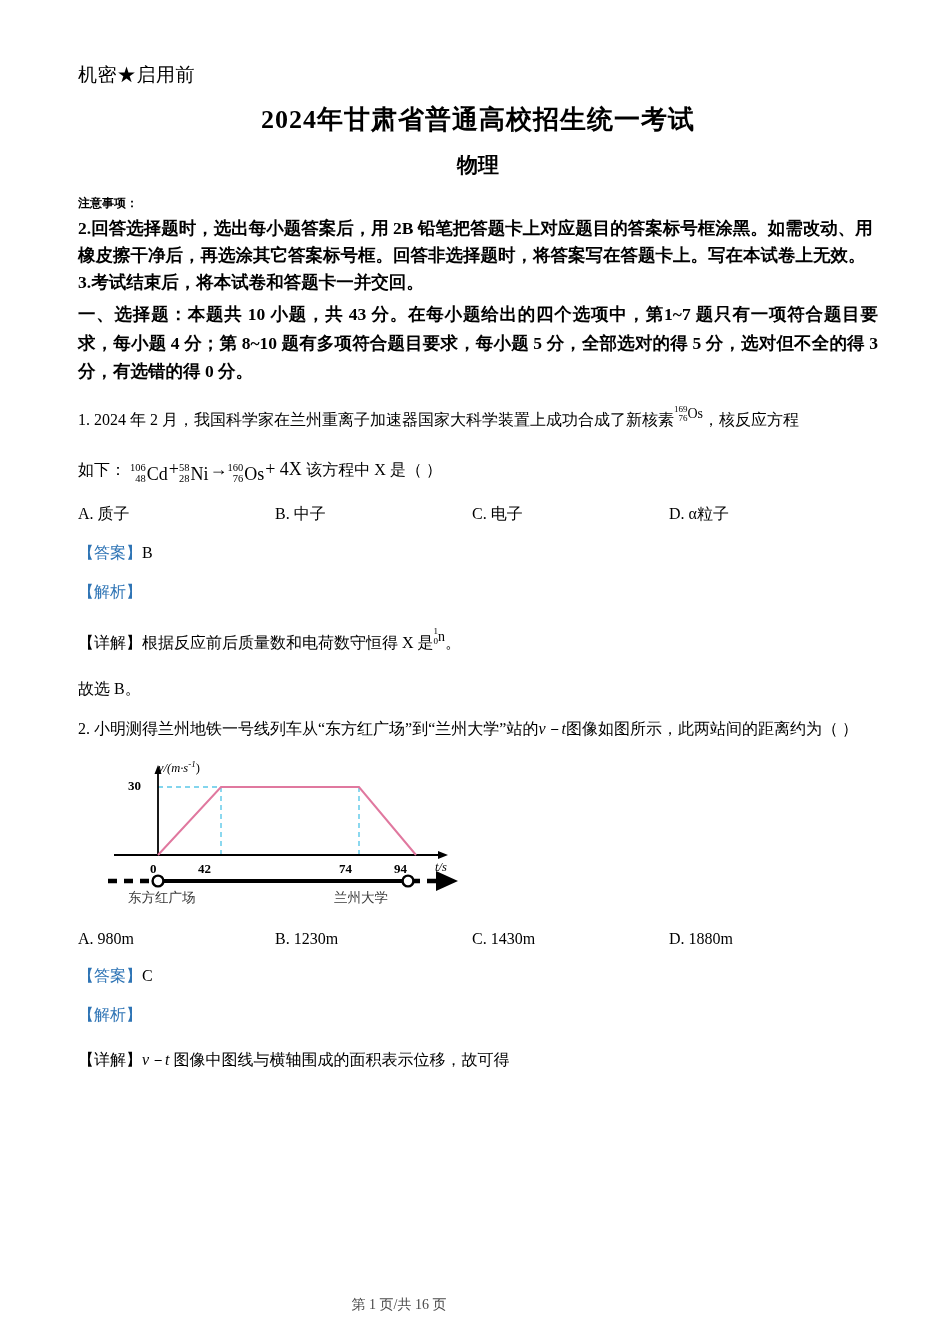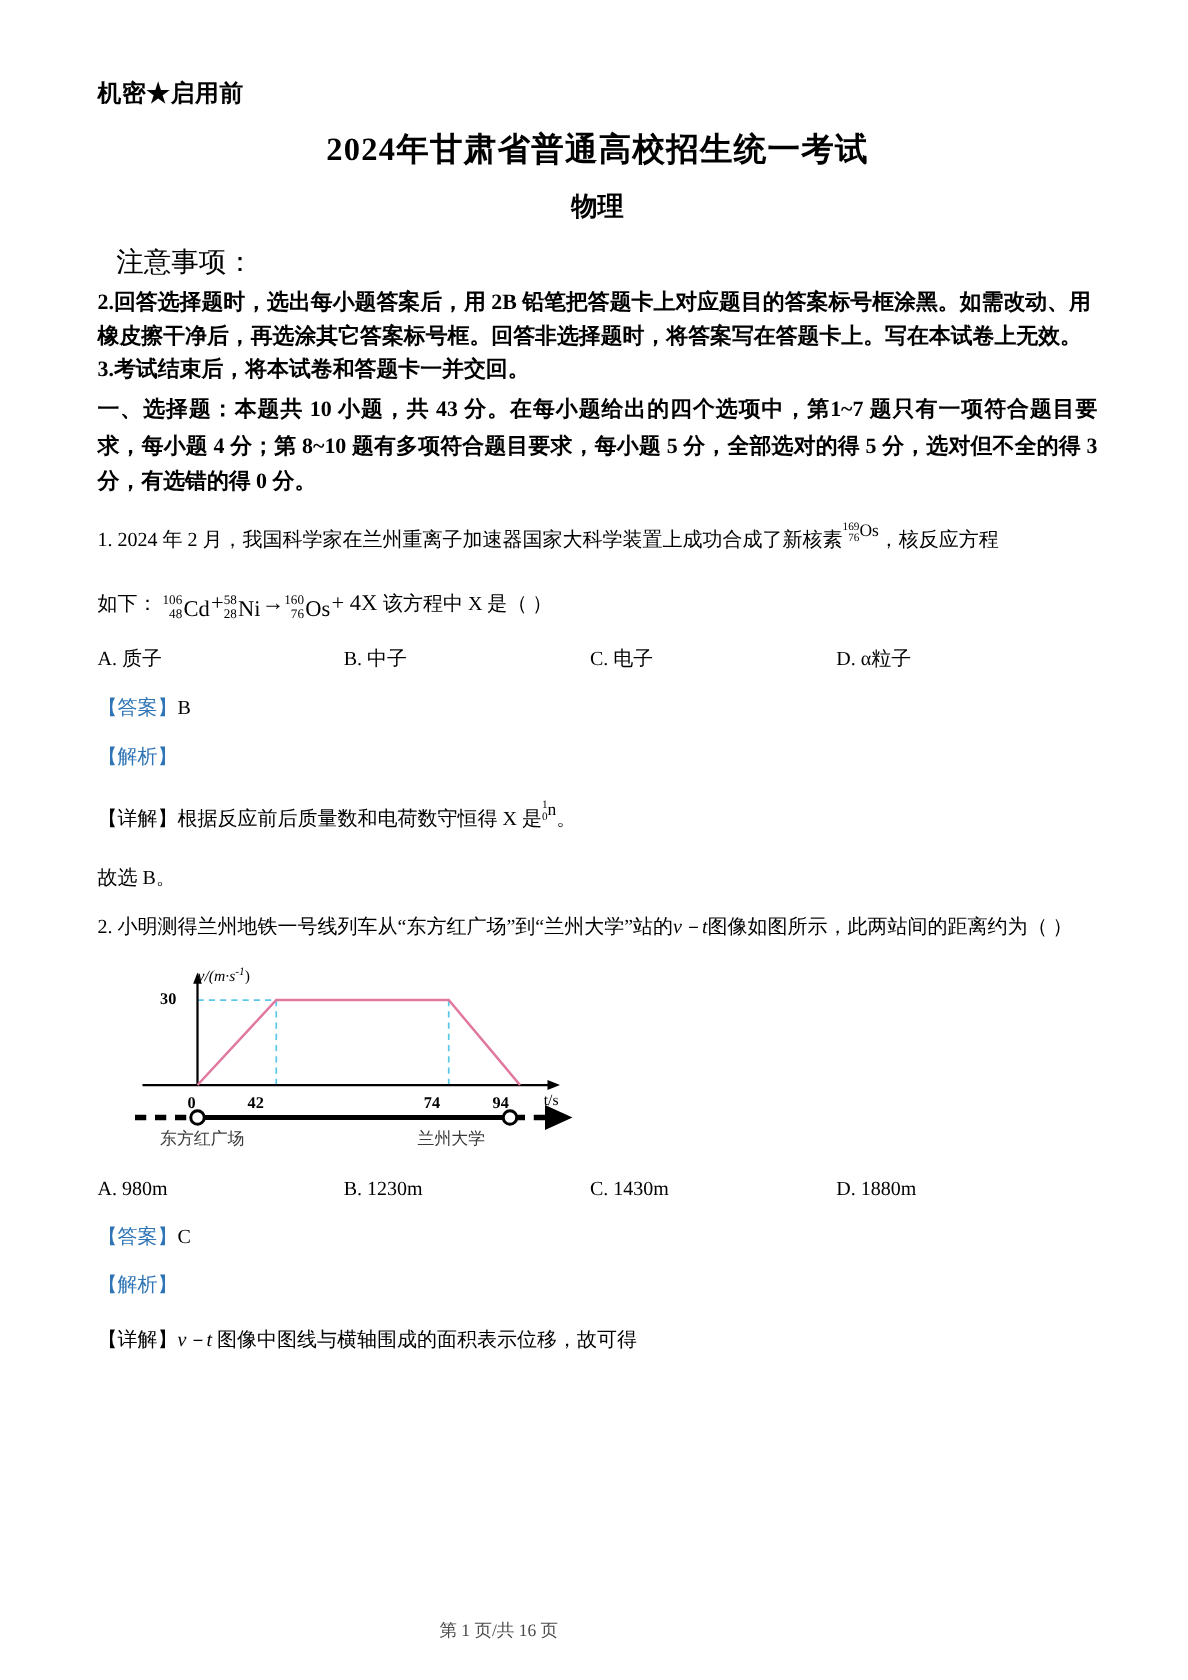--- a/index.html
+++ b/index.html
@@ -24,43 +24,42 @@
   }
   .content {
     position: absolute;
     left: 78px;
     top: 62px;
     width: 800px;
   }
 
   .confidential {
     font-size: 19px;
-    font-weight: 700;
+    font-weight: 400;
     letter-spacing: 0.5px;
     margin-bottom: 14px;
   }
   .exam-title {
     text-align: center;
     font-size: 26px;
     font-weight: 700;
     letter-spacing: 1px;
     margin: 10px 0 6px 0;
   }
   .exam-subject {
     text-align: center;
     font-size: 21px;
     font-weight: 700;
     margin: 14px 0 16px 0;
   }
 
   .notes-title {
-    font-size: 22px;
-    font-weight: 400;
+    font-size: 12px;
+    font-weight: 700;
     margin-bottom: 3px;
-    margin-left: 15px;
   }
   .note-line {
     font-size: 17.5px;
     font-weight: 700;
     line-height: 1.55;
   }
   .section-head {
     font-size: 17.5px;
     font-weight: 700;
     line-height: 1.62;
@@ -165,21 +164,21 @@
     font-style: italic;
     font-size: 12.5px;
   }
   .fig-ylabel .unit { font-style: normal; }
   .fig-20 { left: 22px; top: 21px; font-size: 13px; }
   .tick-num { font-size: 13px; font-weight: 600; }
   .fig-t0 { left: 44px; top: 104px; }
   .fig-t25 { left: 92px; top: 104px; }
   .fig-t74 { left: 233px; top: 104px; }
   .fig-t94 { left: 288px; top: 104px; }
-  .fig-taxis { left: 329px; top: 103px; font-size: 12.5px; text-align: center; }
+  .fig-taxis { left: 329px; top: 103px; font-style: italic; font-size: 12.5px; text-align: center; }
   .station-a { left: 22px; top: 132px; font-size: 13.5px; color: #3a3a3a; }
   .station-b { left: 228px; top: 132px; font-size: 13.5px; color: #3a3a3a; }
 
   .footer {
     position: absolute;
     left: 0;
     top: 1296px;
     width: 798px;
     text-align: center;
     font-size: 14px;

